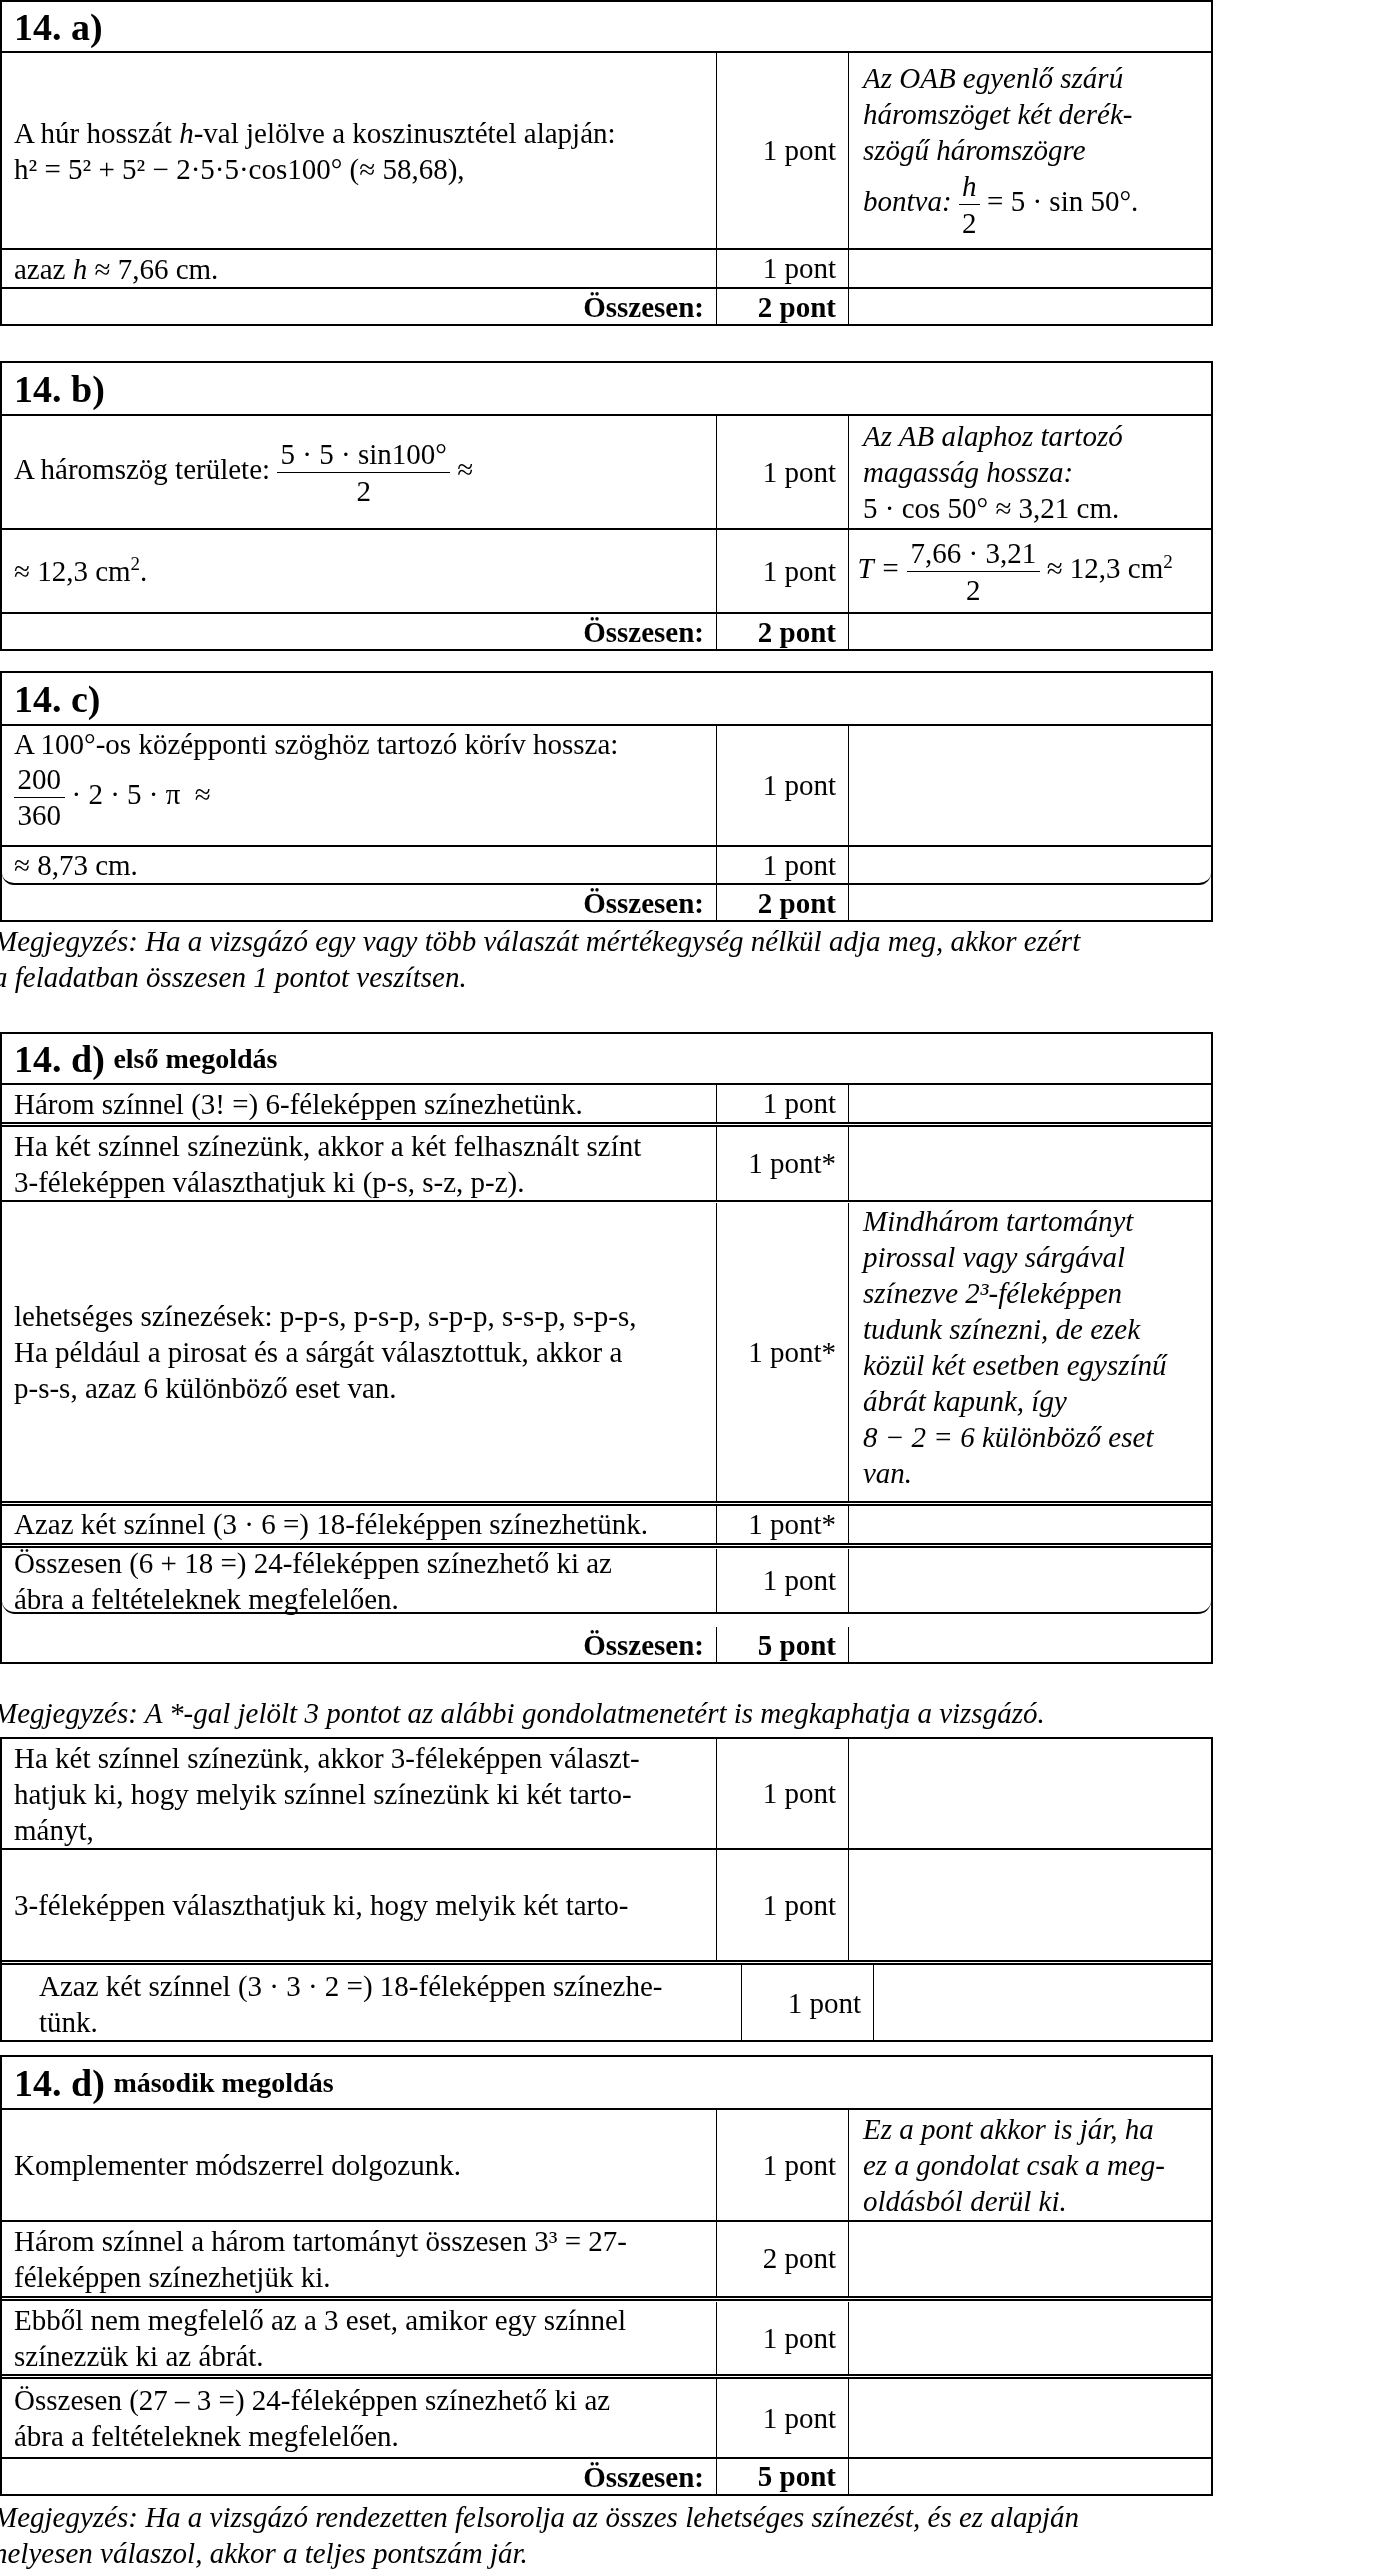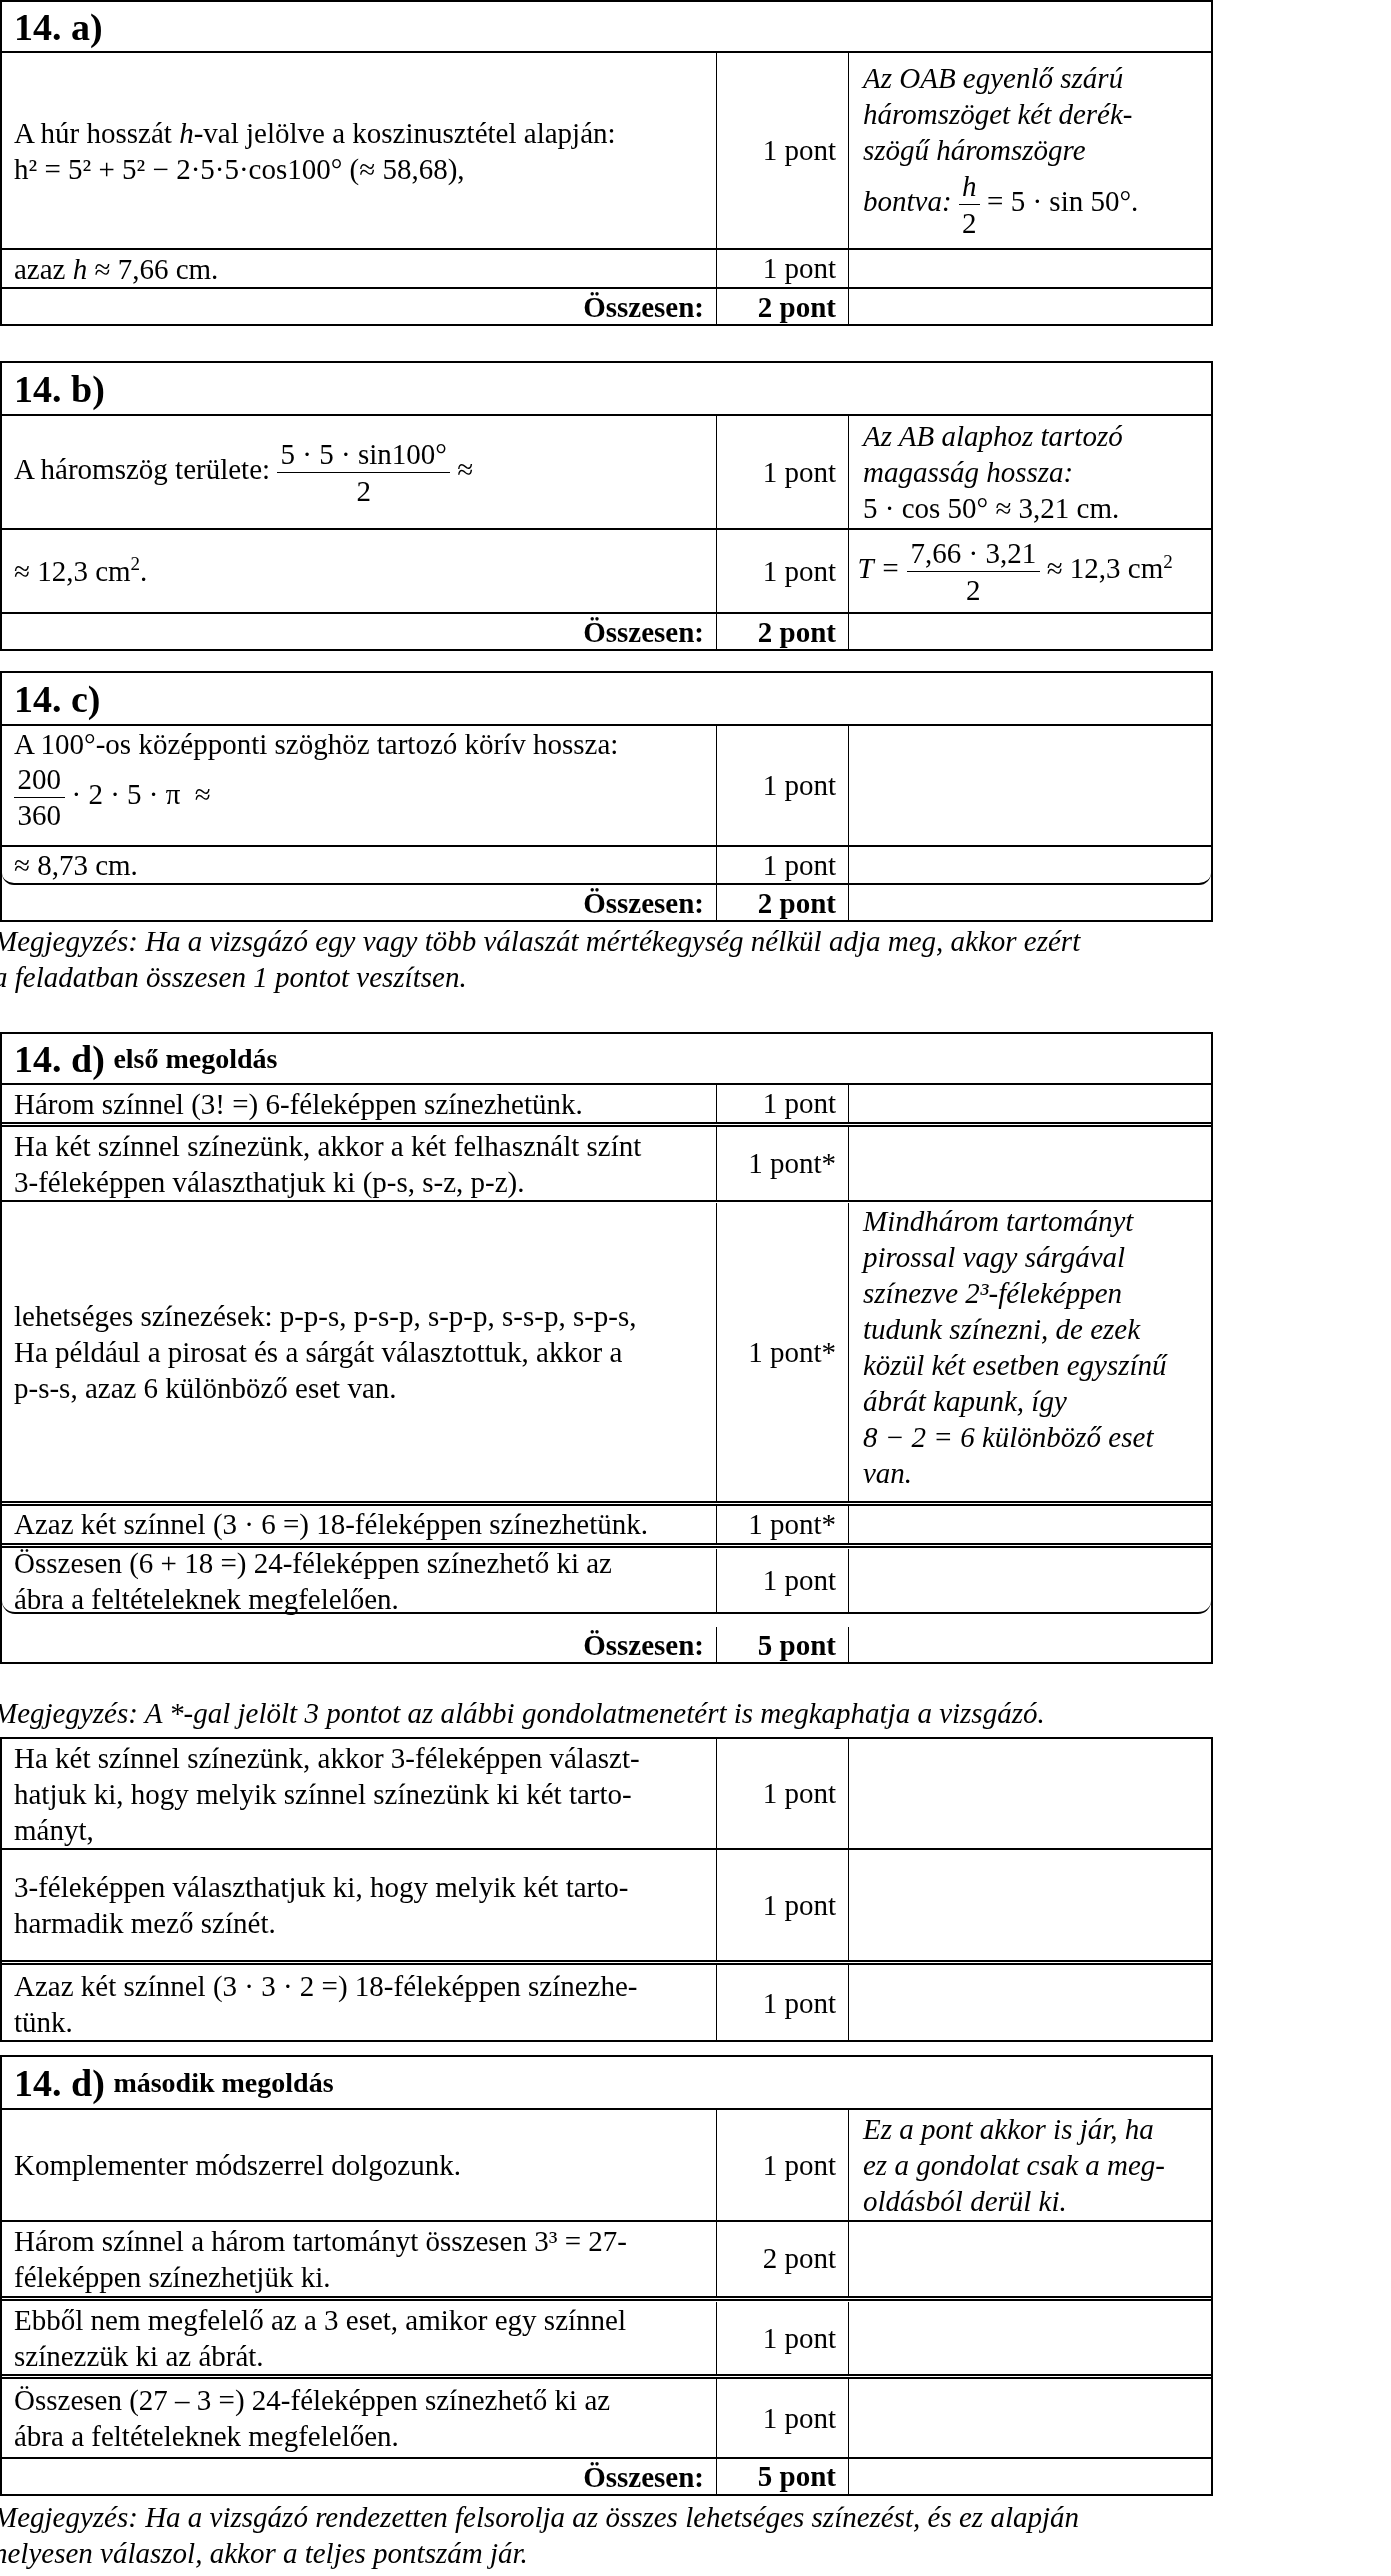--- a/index.html
+++ b/index.html
@@ -203,26 +203,25 @@
       <div>Ha két színnel színezünk, akkor 3-féleképpen választ-</div>
       <div>hatjuk ki, hogy melyik színnel színezünk ki két tarto-</div>
       <div>mányt,</div>
     </div>
     <div class="c2">1 pont</div>
     <div class="c3"></div>
   </div>
   <div class="row dbl" style="top:111px; height:115px;">
     <div class="c1">
       <div>3-féleképpen választhatjuk ki, hogy melyik két tarto-</div>
-      <div>harmadik mező színét.</div>
-    </div>
-    <div class="c2">1 pont</div>
-    <div class="c3"></div>
-  </div>
-  <div class="row last" style="top:226px; height:77px;">
+    </div>
+    <div class="c2">1 pont</div>
+    <div class="c3"></div>
+  </div>
+  <div class="row last" style="top:226px; height:77px;margin-left:25px;">
     <div class="c1">
       <div>Azaz két színnel (3 · 3 · 2 =) 18-féleképpen színezhe-</div>
       <div>tünk.</div>
     </div>
     <div class="c2">1 pont</div>
     <div class="c3"></div>
   </div>
 </div>
 
 <div class="tbl" style="top:2055px; height:441px;">

